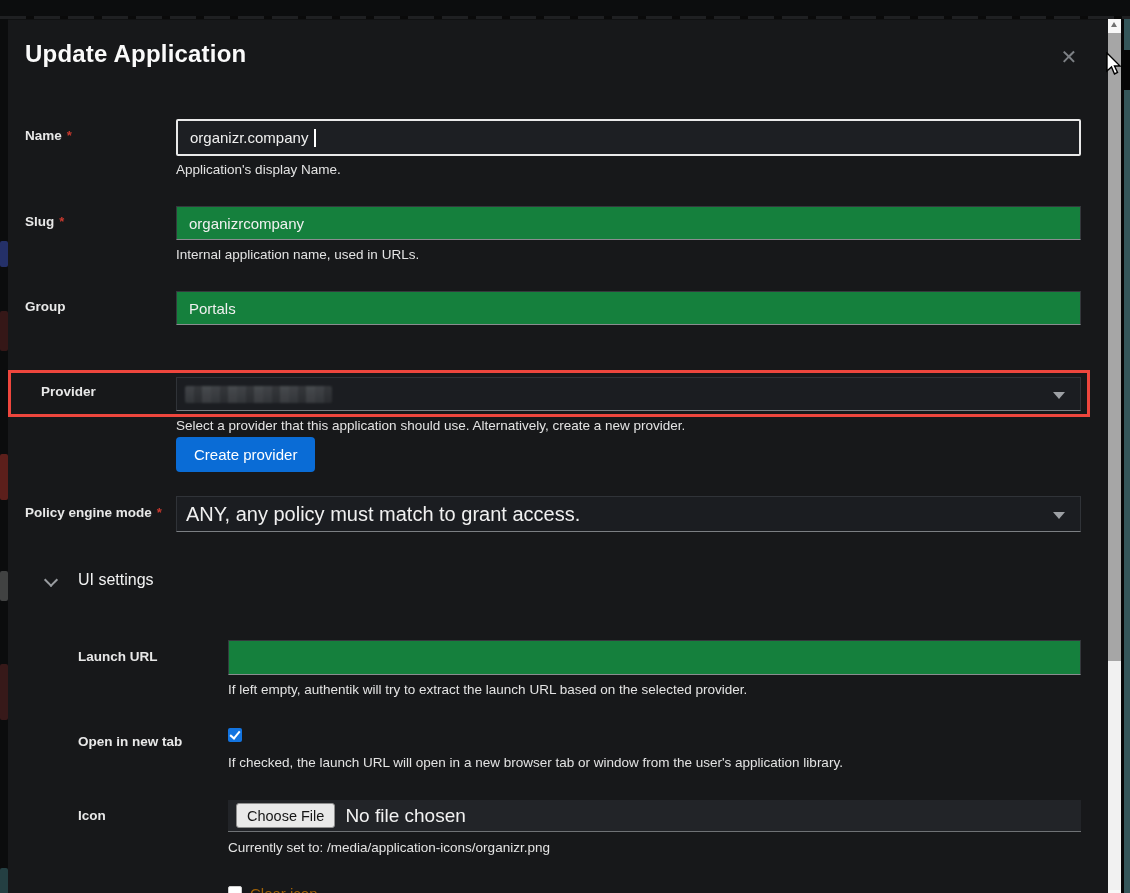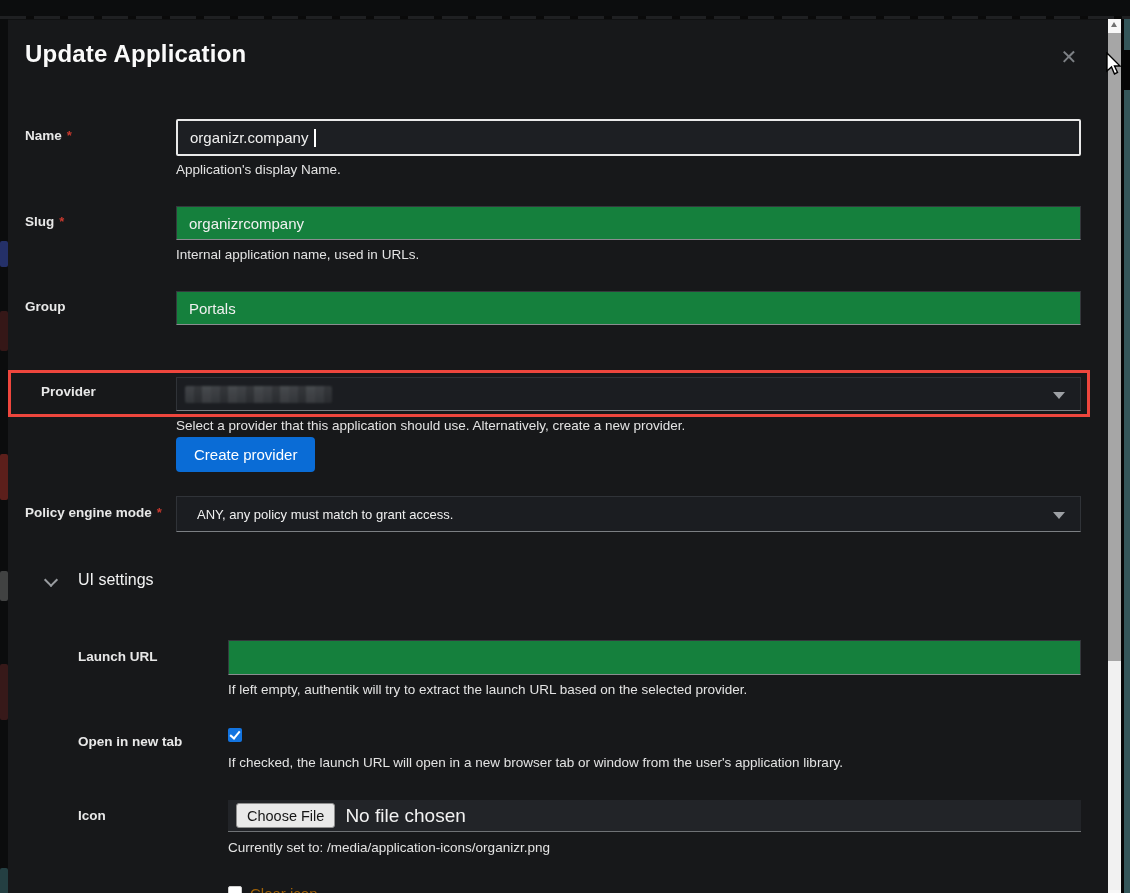--- a/index.html
+++ b/index.html
@@ -21,22 +21,22 @@
   .lbl { position:absolute; font-size:13.5px; font-weight:700; color:#e8e8e8; }
   .req { color:#c9392e; font-weight:700; margin-left:5px; font-size:13px; }
   .help { position:absolute; font-size:13.5px; color:#e3e3e3; font-weight:400; }
 
   .tinput { position:absolute; height:34px; background:#15803d; border:1px solid #35383d; border-bottom:1px solid #8a8d90;
             color:#f0f0f0; font-size:15px; padding:0 12px; font-family:"Liberation Sans", sans-serif; outline:none; width:905px; }
   .tinput.focused { height:37px; background:#1d1f23; border:2px solid #e9e9e9; border-radius:2px; }
   .caret-bar { position:absolute; width:1.5px; height:18px; background:#ffffff; }
 
   .select { position:absolute; width:905px; height:34px; background:#1b1d21; border:1px solid #303338;
-            border-bottom:1px solid #7c7f83; color:#f0f0f0; font-size:13px; display:flex; align-items:center;
-            padding:0 34px 0 20px; cursor:pointer; }
+            border-bottom:1px solid #7c7f83; color:#f0f0f0; font-size:20px; display:flex; align-items:center;
+            padding:0 34px 0 9px; cursor:pointer; }
   .select .sel-caret { position:absolute; right:15px; top:14px; width:0; height:0;
             border-left:6px solid transparent; border-right:6px solid transparent; border-top:7px solid #9da0a4; }
 
   .redacted { position:absolute; width:147px; height:17px; border-radius:2px;
               background:
                repeating-linear-gradient(90deg, #5b5d60 0 9px, #4a4c4f 9px 17px, #656769 17px 26px),
                linear-gradient(#606264,#4b4d50);
               background-blend-mode:overlay; filter:blur(1.2px); opacity:.92; }
 
   .hl-red { position:absolute; left:0px; top:350px; width:1082px; height:47px; border:3px solid #ee463d; background:transparent; }

